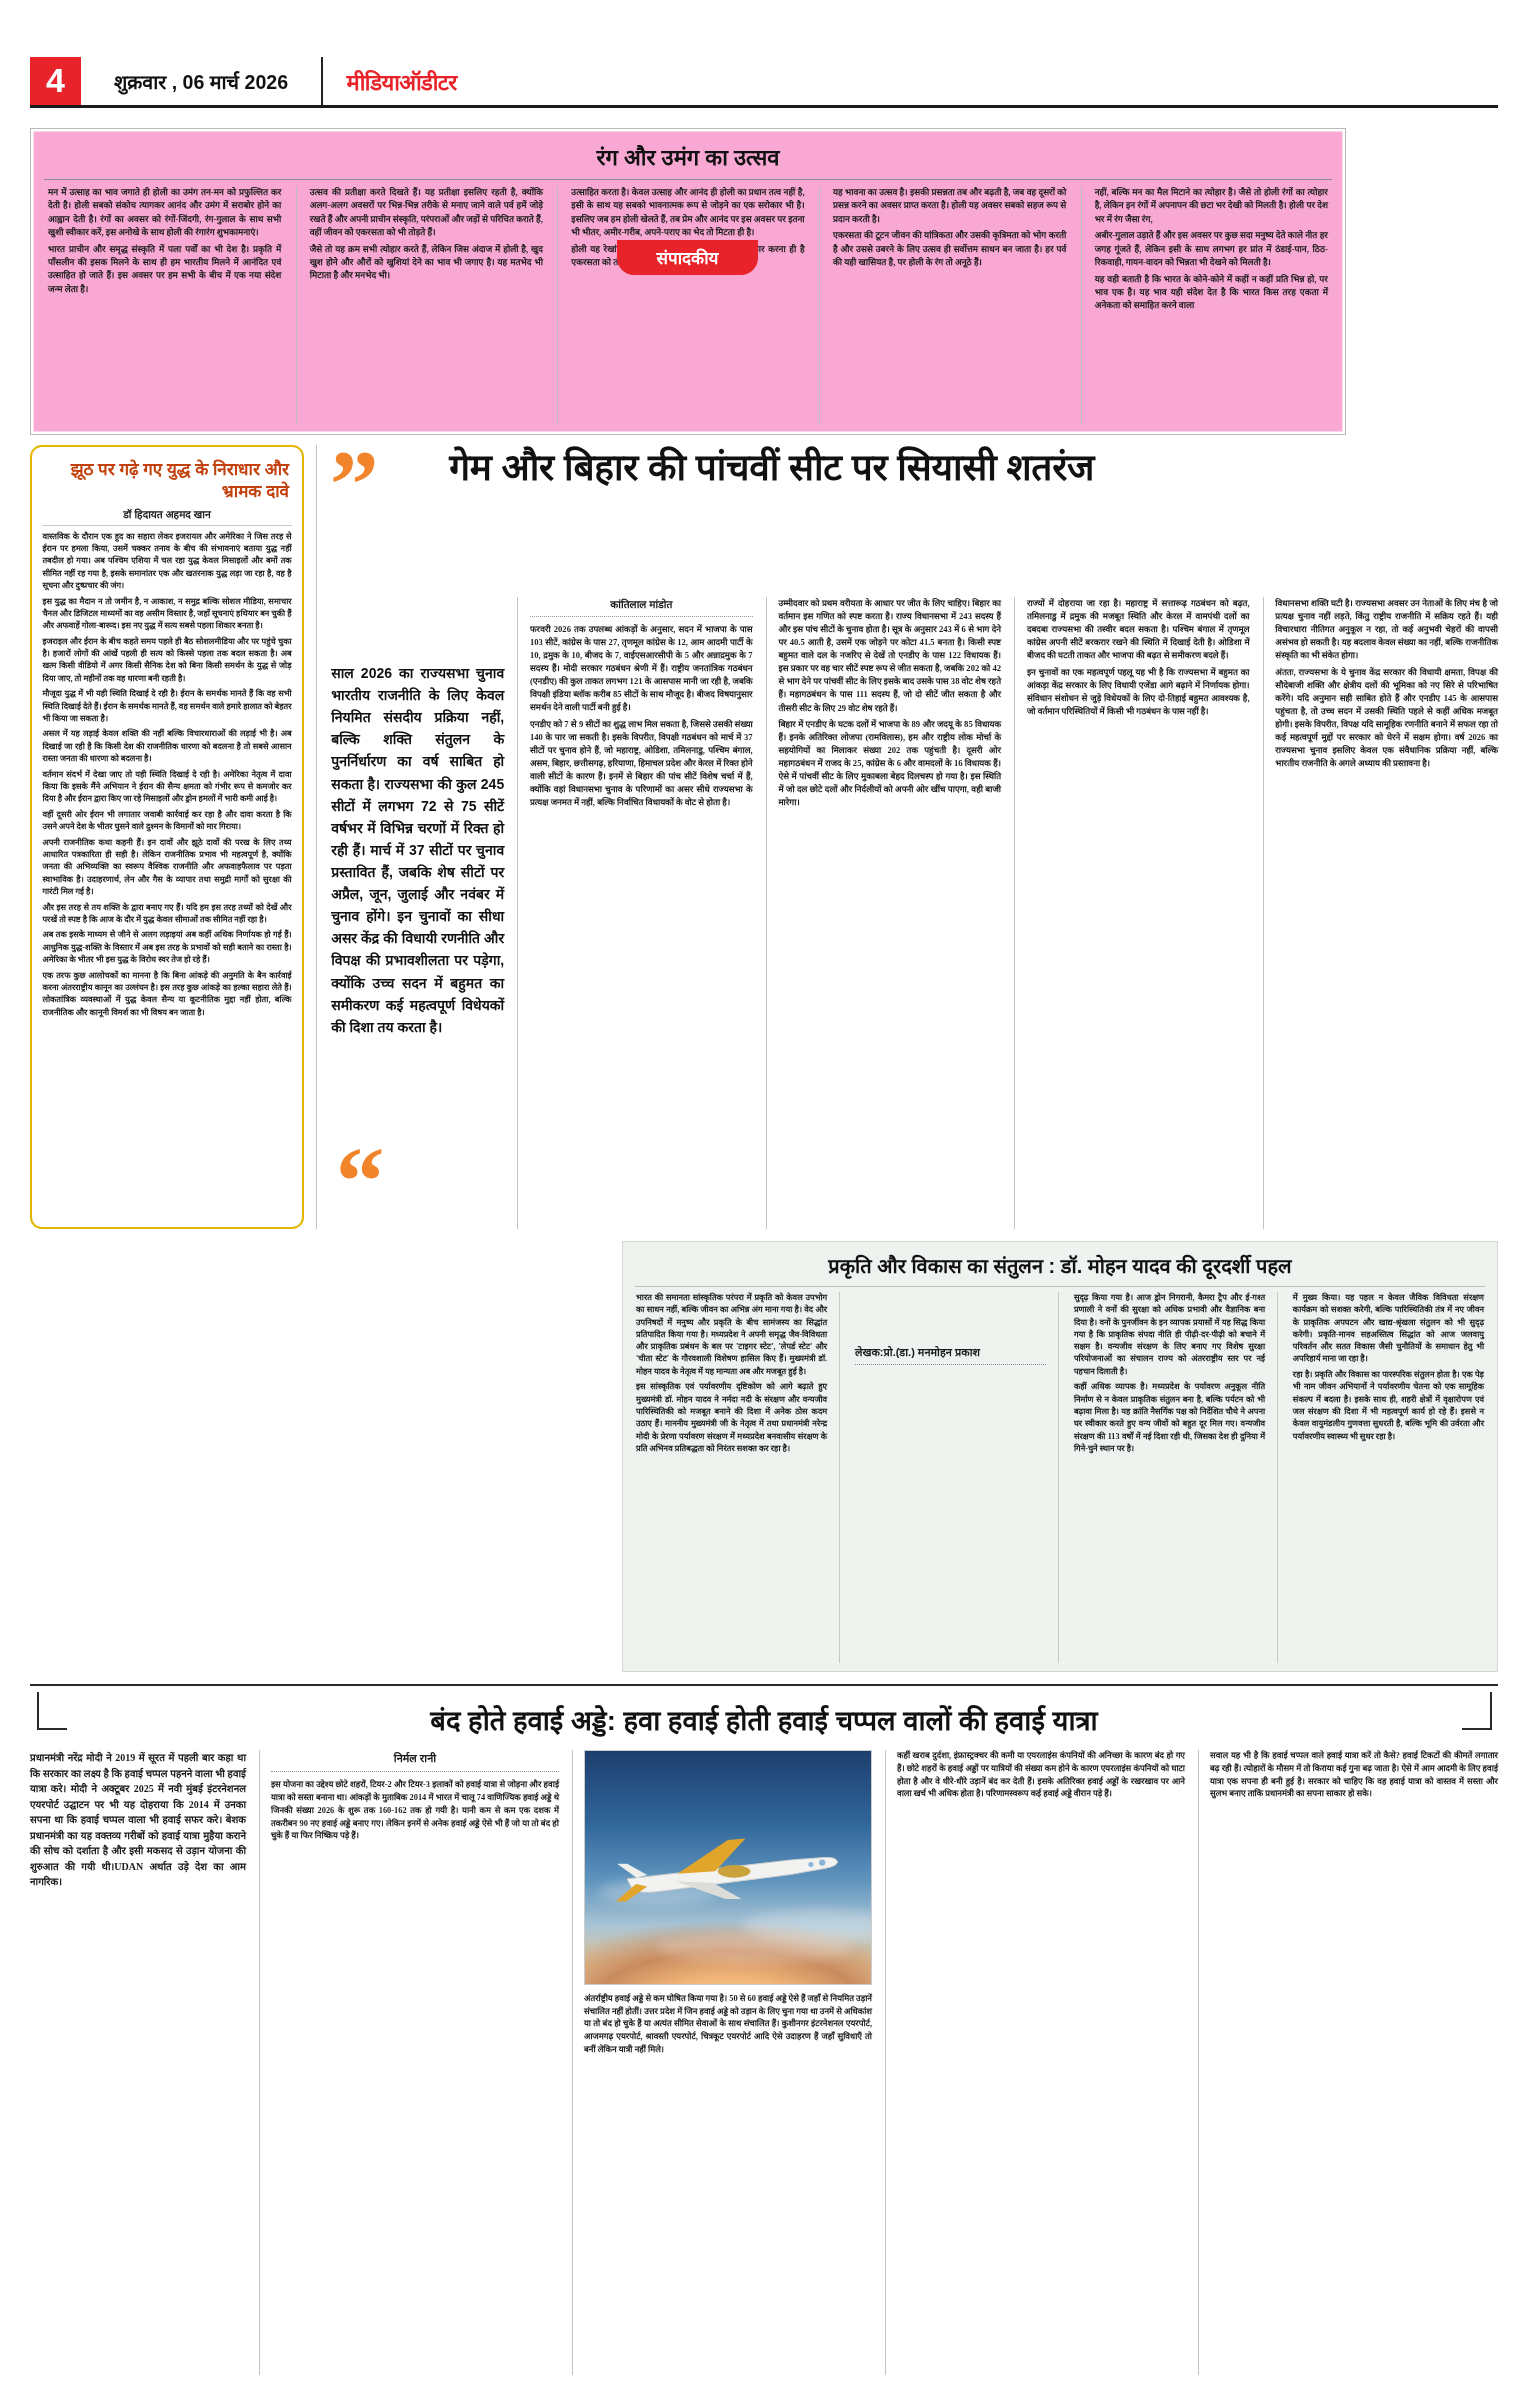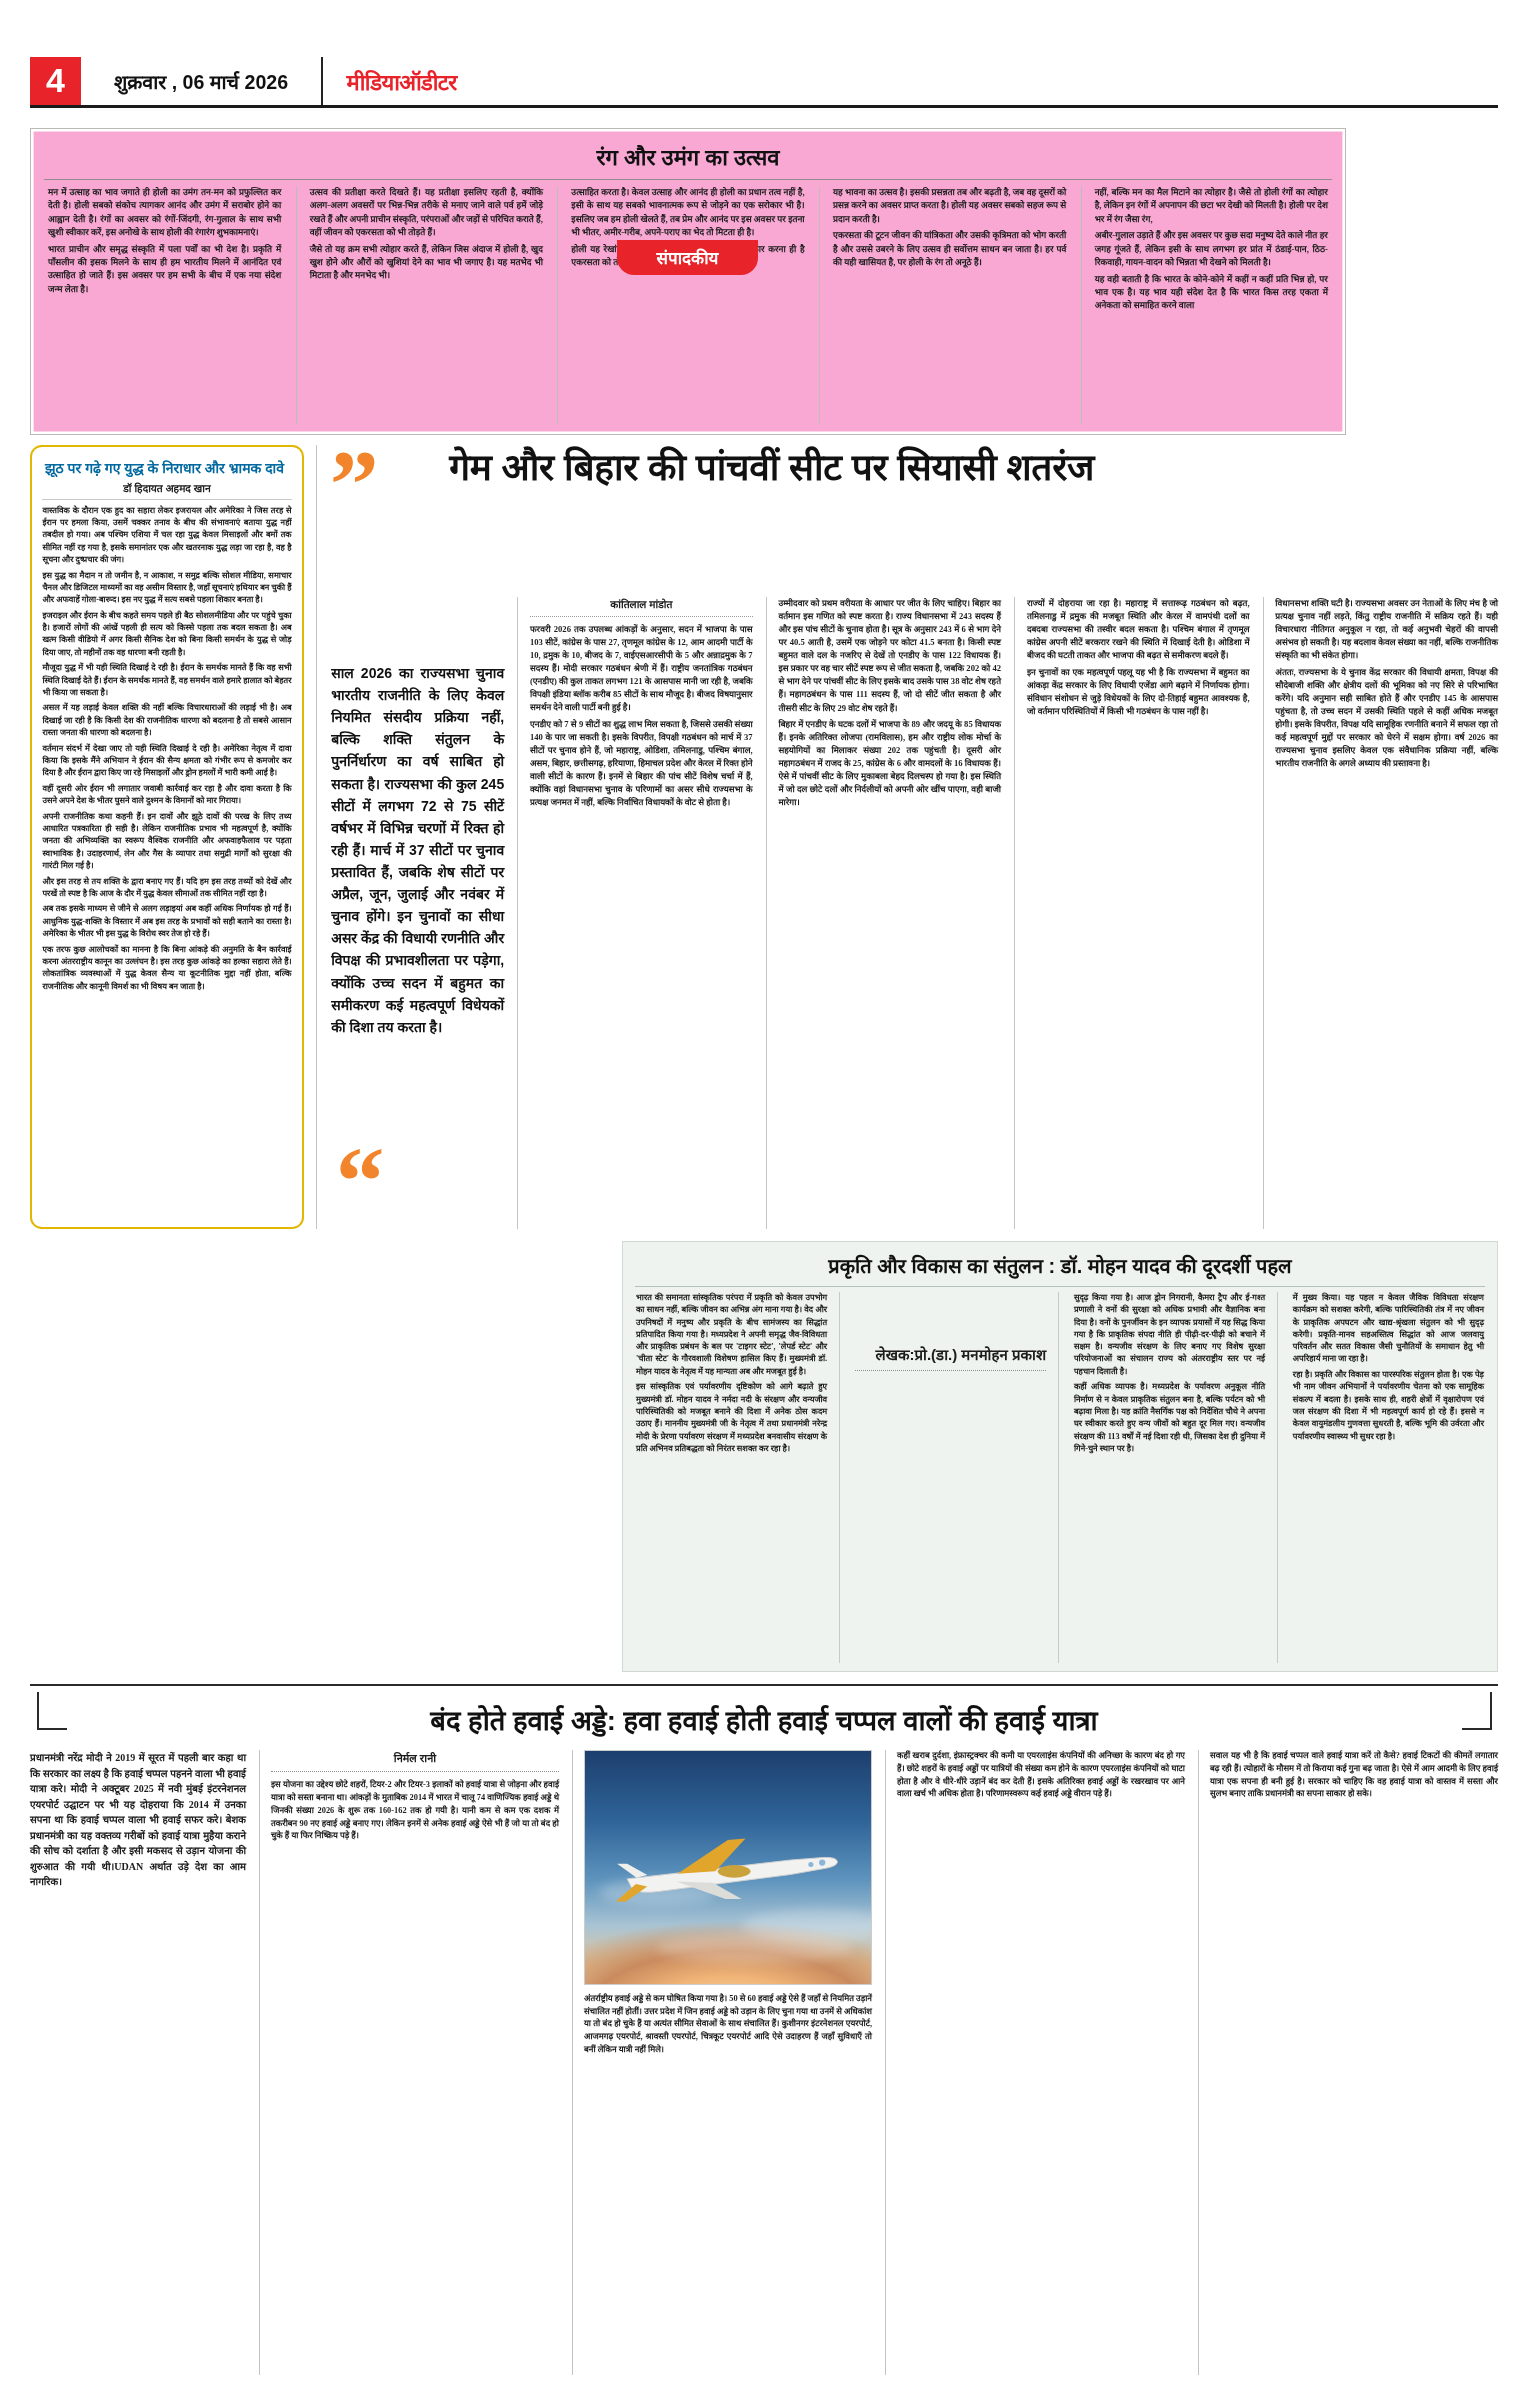--- a/index.html
+++ b/index.html
@@ -135,22 +135,22 @@
   
   .opinion-box {
     width: 274px;
     border: 2px solid #e3b600;
     border-radius: 11.8px;
     background: #fff;
     padding: 10.4px 10.4px 6.5px 10.4px;
     position: relative;
   }
   .opinion-title {
-    text-align: left;
-    font-size: 14px; font-weight: bold; color: #0369a1;
+    text-align: right;
+    font-size: 17px; font-weight: bold; color: #c2410c;
     line-height: 1.3;
     font-family: "Liberation Sans", sans-serif;
     padding: 1.3px 2.6px 3.9px 2.6px;
   }
   .opinion-author {
     text-align: center;
     font-size: 10.4px; font-weight: bold; color: #222;
     padding-bottom: 3.9px;
     border-bottom: 1.3px solid #c9c9c9;
     margin-bottom: 5.2px;
@@ -253,22 +253,22 @@
     position: absolute;
     left: 13px; right: 13px; top: 50px; bottom: 7.8px;
     display: flex; gap: 11.8px;
   }
   .prakriti-col {
     flex: 1;
     font-size: 8.2px; line-height: 1.5; text-align: justify; color: #1c1c1c;
   }
   .prakriti-col + .prakriti-col { border-left: 0.7px solid #bfcdc4; padding-left: 15px; }
   .prakriti-author {
-    text-align: right;
-    font-size: 15px; font-weight: bold;
+    text-align: left;
+    font-size: 11px; font-weight: bold;
     border-bottom: 1.3px dotted #8d8d8d;
     padding-bottom: 3.9px; margin-bottom: 6.5px;
     font-family: "Liberation Sans", sans-serif;
     margin-top: 52px;
   }
 
   
   .bottom-sep {
     position: absolute;
     left: 30px; top: 1684px; width: 1468px;

